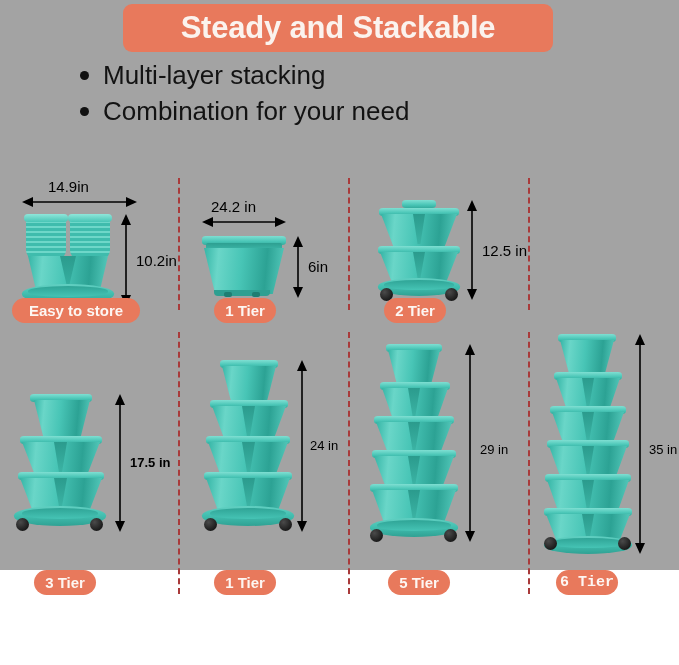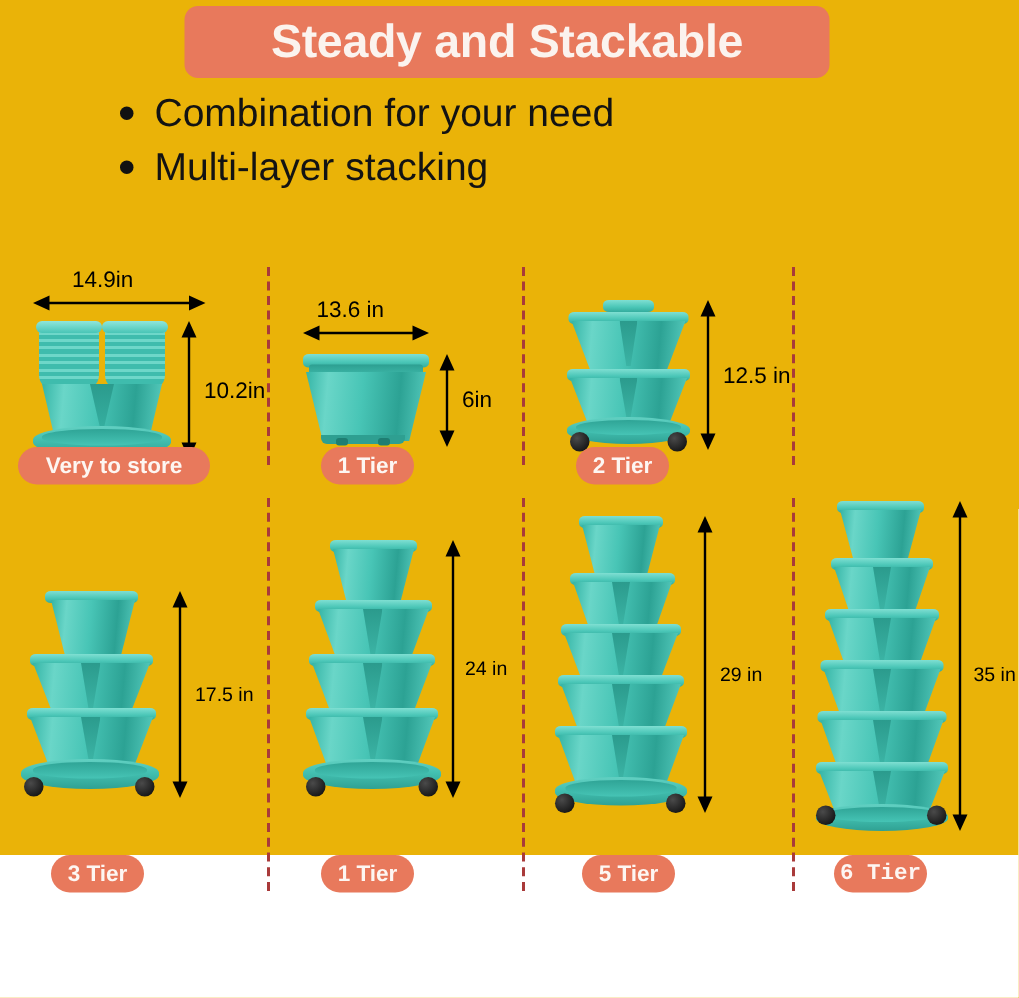--- a/index.html
+++ b/index.html
@@ -2,21 +2,21 @@
 <html><head>
 <meta charset="utf-8">
 <style>
   * { box-sizing: border-box; margin: 0; padding: 0; }
   html, body {
     width: 679px; height: 665px;
     background: #ffffff;
     font-family: "Liberation Sans", sans-serif;
     overflow: hidden;
   }
-  .page { position: relative; width: 679px; height: 570px; background: #eab308; }
+  .page { position: relative; width: 679px; height: 570px; background: #a3a3a3; }
 
   
   .title-badge {
     position: absolute; left: 123px; top: 4px;
     width: 430px; height: 48px;
     background: #E8795C;
     border-radius: 9px;
     display: flex; align-items: center; justify-content: center;
   }
   .title-badge span {
@@ -114,25 +114,25 @@
 
 <div class="page">
 
   <div class="title-badge">
     <span>Steady and Stackable</span>
   </div>
 
   <div class="bullets">
     <div class="bullet-row">
       <span class="bullet-dot"></span>
-      <span class="bullet-text">Combination for your need</span>
+      <span class="bullet-text">Multi-layer stacking</span>
     </div>
     <div class="bullet-row">
       <span class="bullet-dot"></span>
-      <span class="bullet-text">Multi-layer stacking</span>
+      <span class="bullet-text">Combination for your need</span>
     </div>
   </div>
 
   <div class="grid">
 
     <div class="divider" style="left:178px; top:8px; height:132px;"></div>
     <div class="divider" style="left:348px; top:8px; height:132px;"></div>
     <div class="divider" style="left:528px; top:8px; height:132px;"></div>
 
     <div class="divider" style="left:178px; top:162px; height:262px;"></div>
@@ -175,32 +175,32 @@
 
         <div class="saucer" style="left:0px; top:70px; width:92px; height:20px;"></div>
         <div class="saucer" style="left:6px; top:72px; width:80px; height:11px;
              background:linear-gradient(180deg,#2FA496,#46C4B5);"></div>
 
         <div class="caster" style="left:4px; top:84px;"></div>
         <div class="caster" style="left:76px; top:84px;"></div>
       </div>
 
       <div class="tier-badge" style="left:12px; top:128px; width:128px;">
-        <span>Very to store</span>
+        <span>Easy to store</span>
       </div>
     </div>
 
     <div class="cell" style="left:178px; top:0px; width:170px; height:150px;">
 
       <svg class="arrow-svg" style="left:24px; top:46px;" width="84" height="12" viewBox="0 0 84 12">
         <line x1="9" y1="6" x2="75" y2="6" stroke="#000" stroke-width="1.6"></line>
         <polygon points="0,6 11,1 11,11" fill="#000"></polygon>
         <polygon points="84,6 73,1 73,11" fill="#000"></polygon>
       </svg>
-      <div class="dim-label" style="left:33px; top:28px;">13.6 in</div>
+      <div class="dim-label" style="left:33px; top:28px;">24.2 in</div>
 
       <svg class="arrow-svg" style="left:114px; top:66px;" width="12" height="62" viewBox="0 0 12 62">
         <line x1="6" y1="9" x2="6" y2="53" stroke="#000" stroke-width="1.6"></line>
         <polygon points="6,0 1,11 11,11" fill="#000"></polygon>
         <polygon points="6,62 1,51 11,51" fill="#000"></polygon>
       </svg>
       <div class="dim-label" style="left:130px; top:88px;">6in</div>
 
       <div class="stack" style="left:24px; top:66px; width:84px; height:62px;">
         <div class="rim" style="left:0px; top:0px; width:84px; height:9px;"></div>
@@ -258,21 +258,21 @@
       </div>
     </div>
 
     <div class="cell" style="left:0px; top:162px; width:178px; height:262px;">
 
       <svg class="arrow-svg" style="left:114px; top:62px;" width="12" height="138" viewBox="0 0 12 138">
         <line x1="6" y1="9" x2="6" y2="129" stroke="#000" stroke-width="1.6"></line>
         <polygon points="6,0 1,11 11,11" fill="#000"></polygon>
         <polygon points="6,138 1,127 11,127" fill="#000"></polygon>
       </svg>
-      <div class="dim-label big" style="left:130px; top:123px;">17.5 in</div>
+      <div class="dim-label big" style="left:130px; top:123px;font-weight:bold;">17.5 in</div>
 
       <div class="stack" style="left:14px; top:62px; width:92px; height:140px;">
 
         <div class="rim" style="left:16px; top:0px; width:62px; height:8px;"></div>
         <div class="tier" style="left:20px; top:6px; width:56px; height:40px;
              clip-path:polygon(0% 0%,100% 0%,82% 100%,18% 100%);"></div>
 
         <div class="rim" style="left:6px; top:42px; width:82px; height:8px;"></div>
         <div class="tier" style="left:8px; top:48px; width:78px; height:34px;
              clip-path:polygon(0% 0%,100% 0%,83% 100%,17% 100%);"></div>

